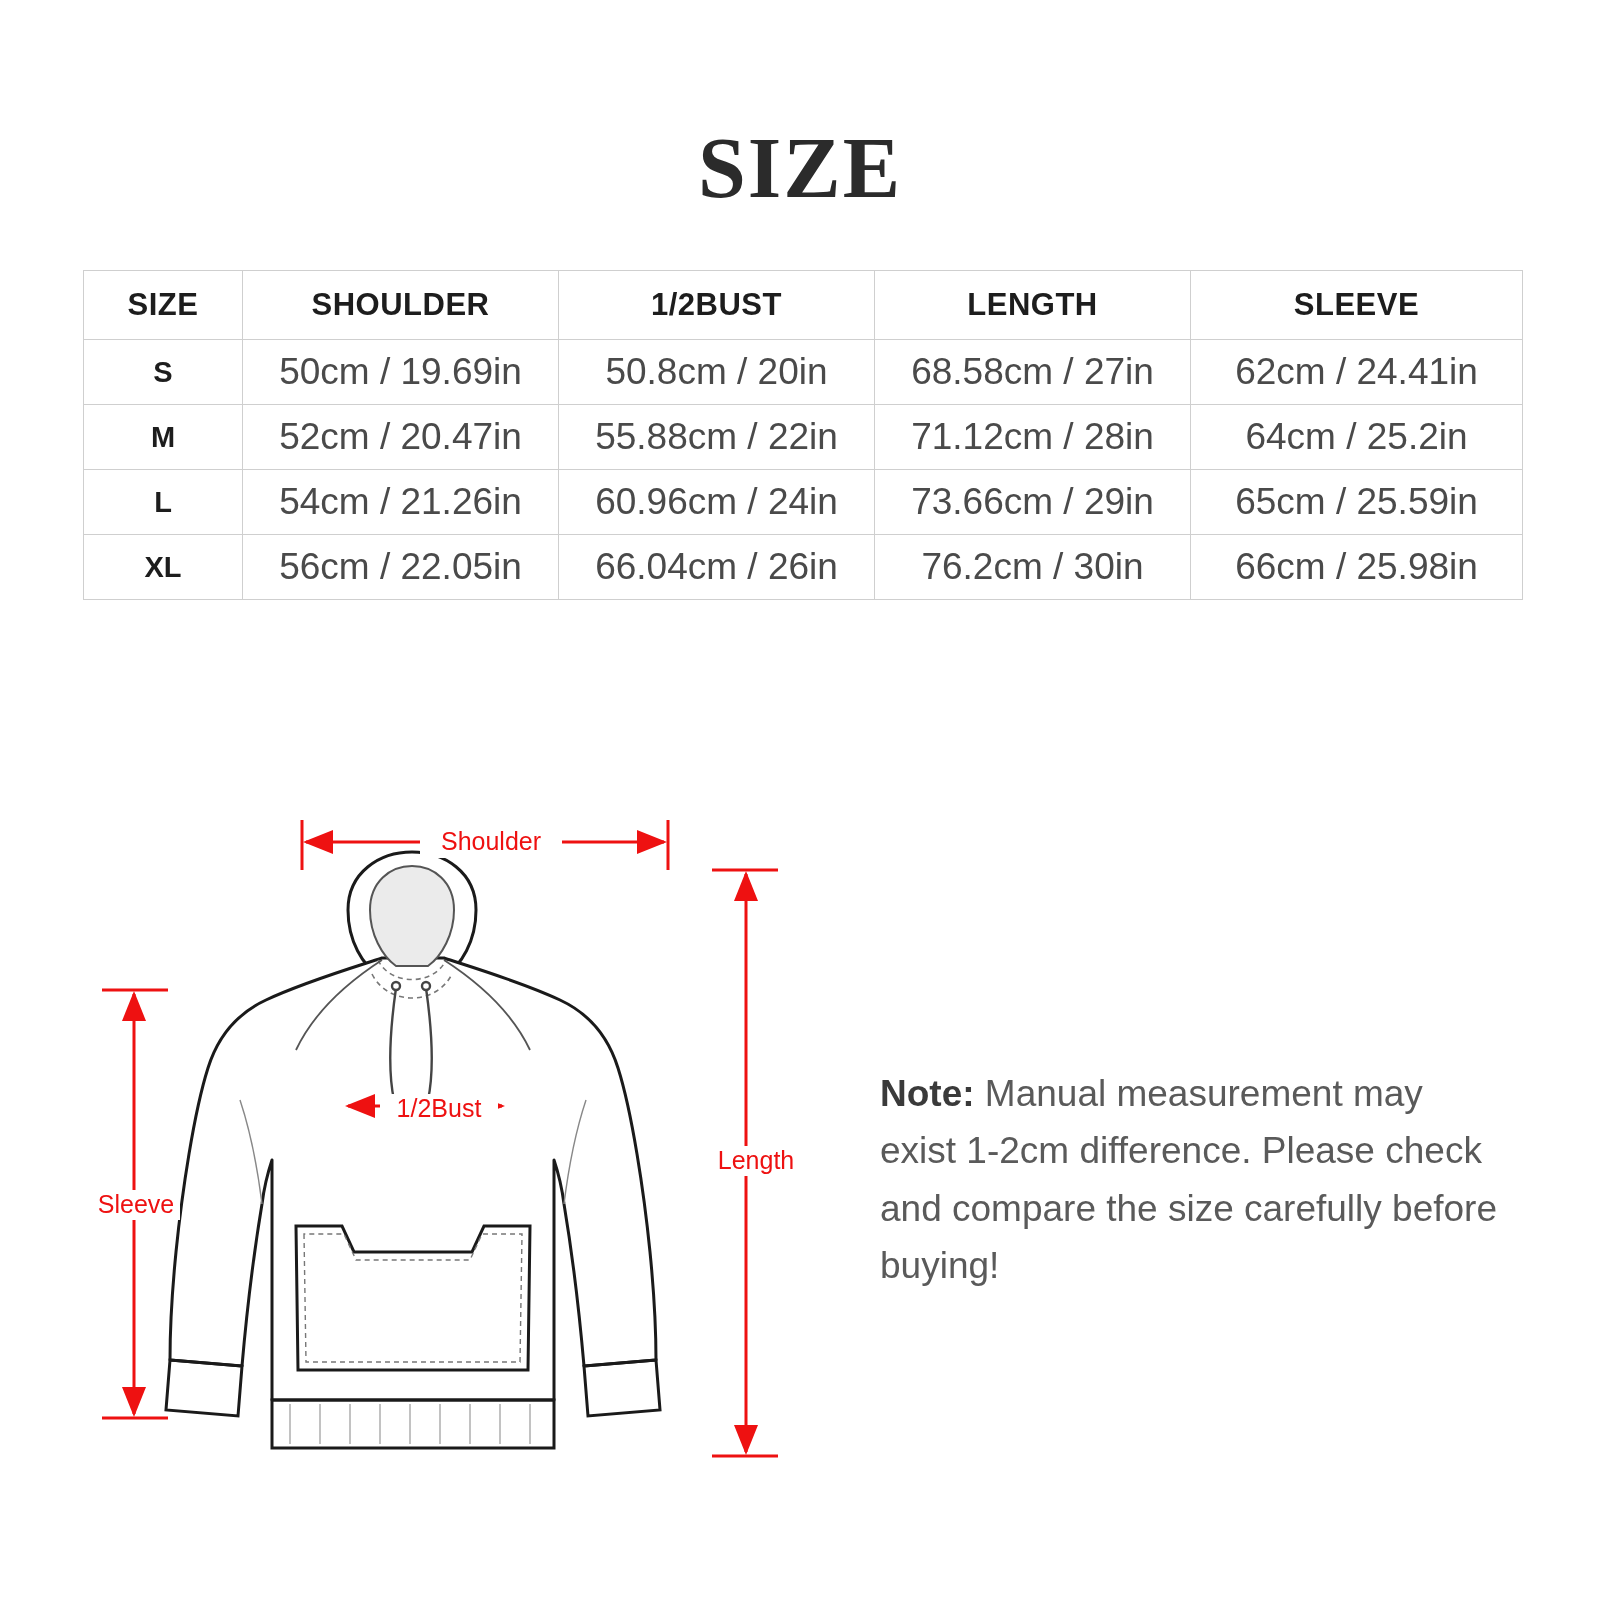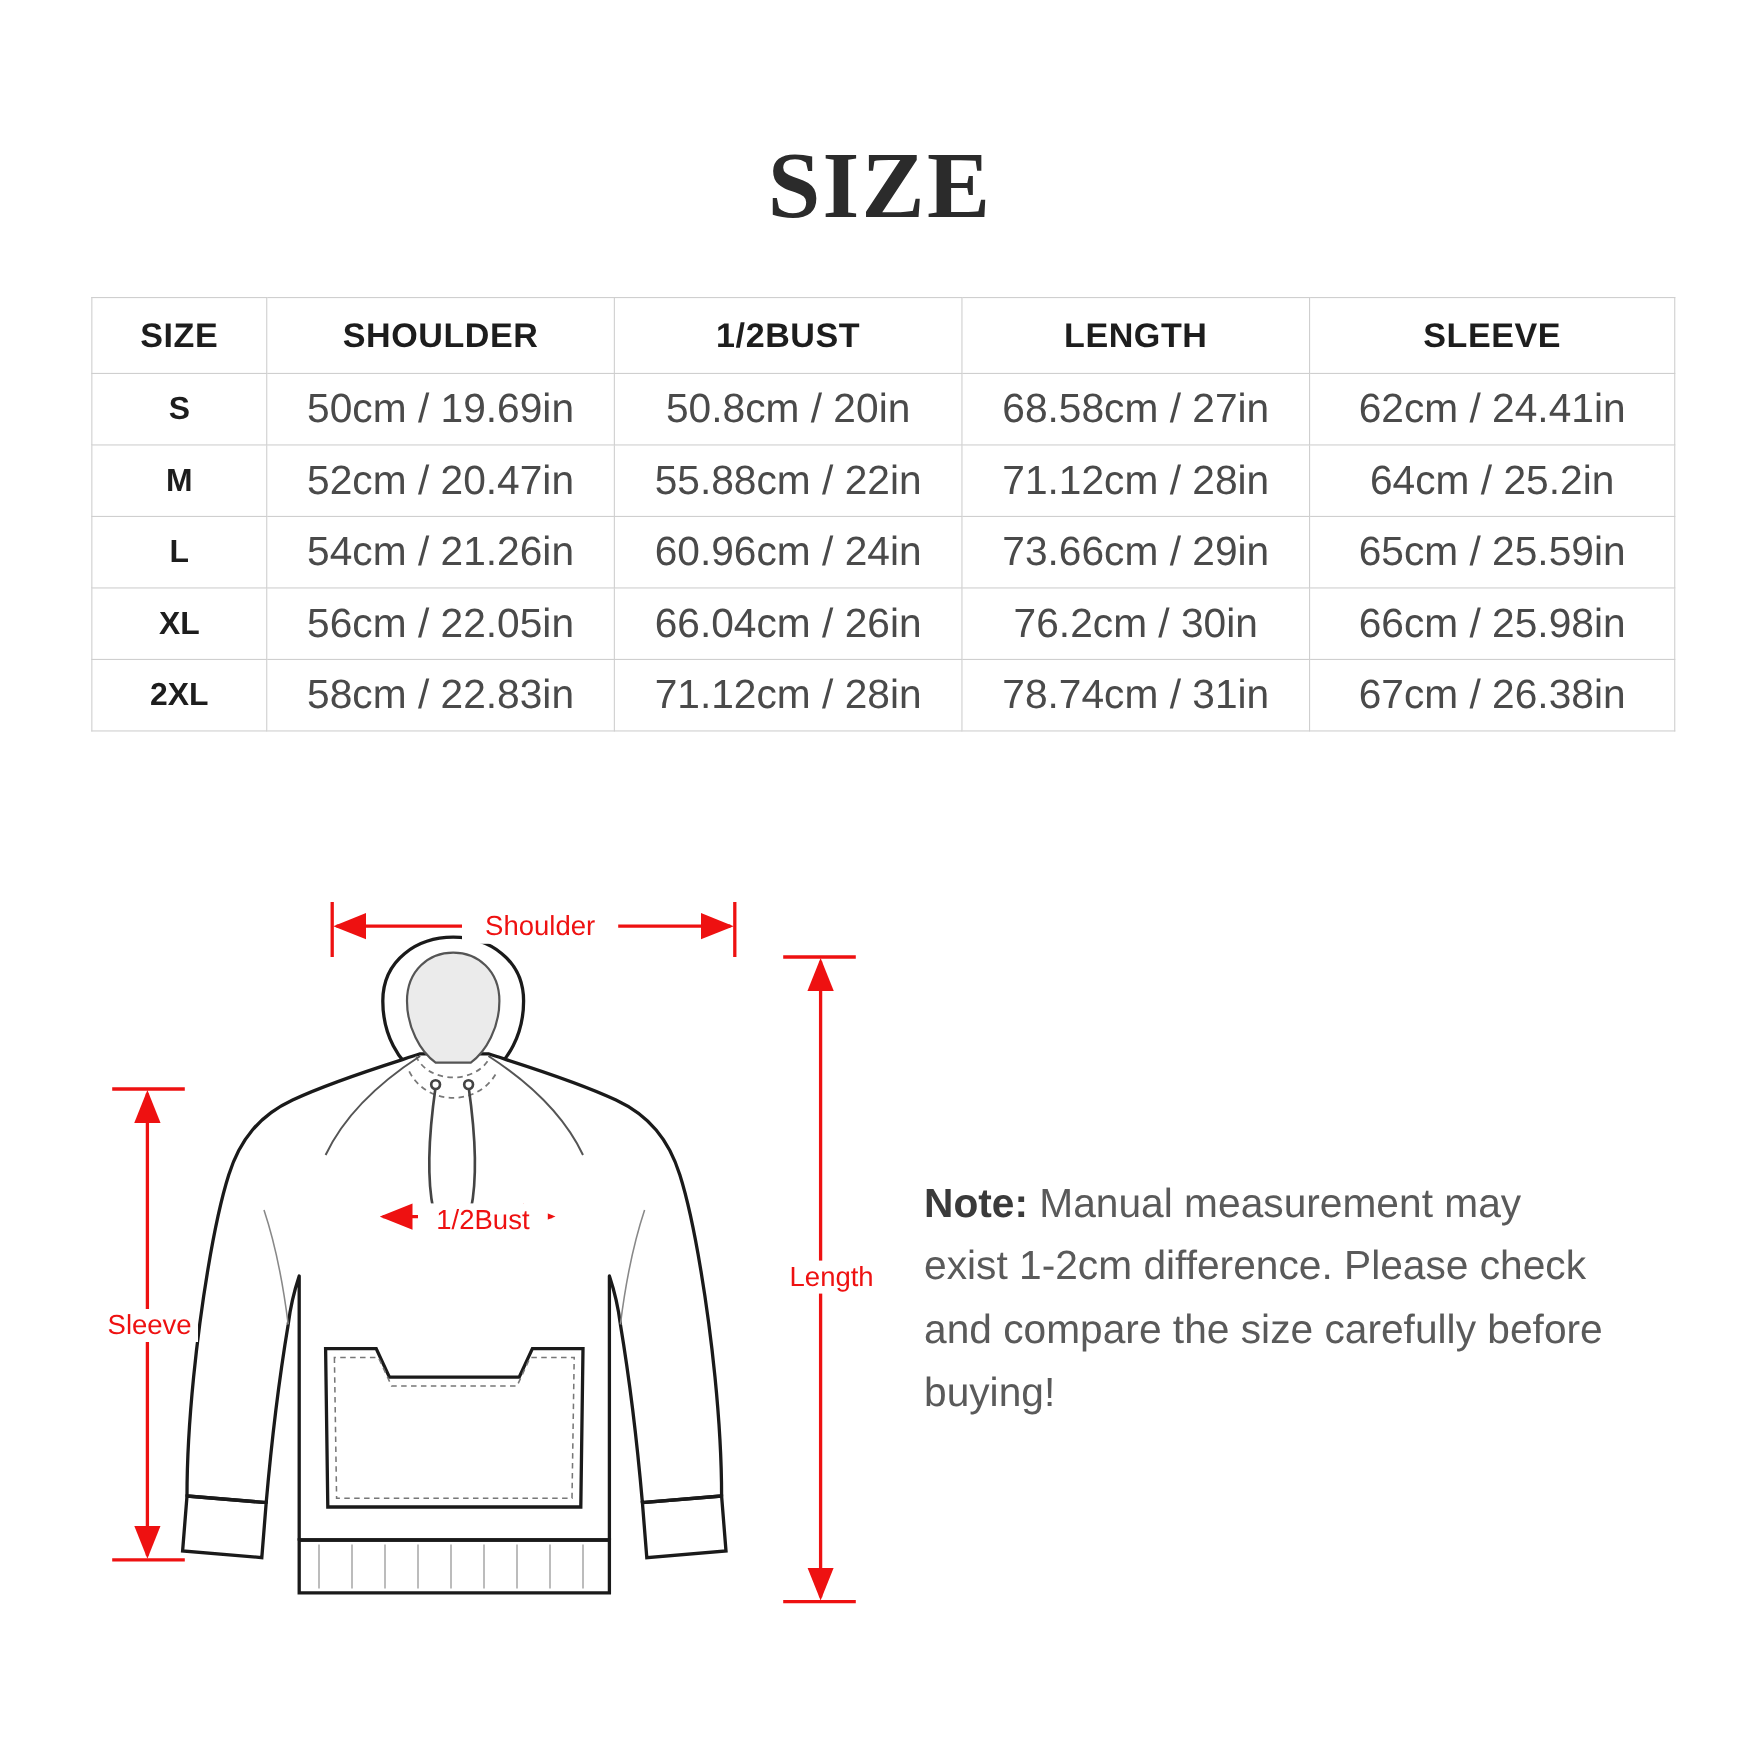--- a/index.html
+++ b/index.html
@@ -76,21 +76,21 @@
     left: 90px;
     width: 760px;
     height: 700px;
   }
   .illustration svg { display: block; }
 
   
   .note-block {
     position: absolute;
     top: 1065px;
-    left: 840px;
+    left: 880px;
     width: 620px;
     font-size: 37px;
     line-height: 1.55;
     color: #5a5a5a;
   }
   .note-block .note-label {
     font-weight: bold;
     color: #3a3a3a;
   }
 </style>
@@ -130,27 +130,20 @@
       <td>60.96cm / 24in</td>
       <td>73.66cm / 29in</td>
       <td>65cm / 25.59in</td>
     </tr>
     <tr>
       <td class="size-cell">XL</td>
       <td>56cm / 22.05in</td>
       <td>66.04cm / 26in</td>
       <td>76.2cm / 30in</td>
       <td>66cm / 25.98in</td>
-    </tr>
-    <tr>
-      <td class="size-cell">2XL</td>
-      <td>58cm / 22.83in</td>
-      <td>71.12cm / 28in</td>
-      <td>78.74cm / 31in</td>
-      <td>67cm / 26.38in</td>
     </tr>
   </tbody>
 </table>
 
 <div class="illustration">
 <svg width="760" height="700" viewBox="0 0 760 700">
   <defs>
     <marker id="arrR" markerWidth="10" markerHeight="10" refX="9" refY="4" orient="auto">
       <path d="M0,0 L10,4 L0,8 z" fill="#ee1111"></path>
     </marker>

